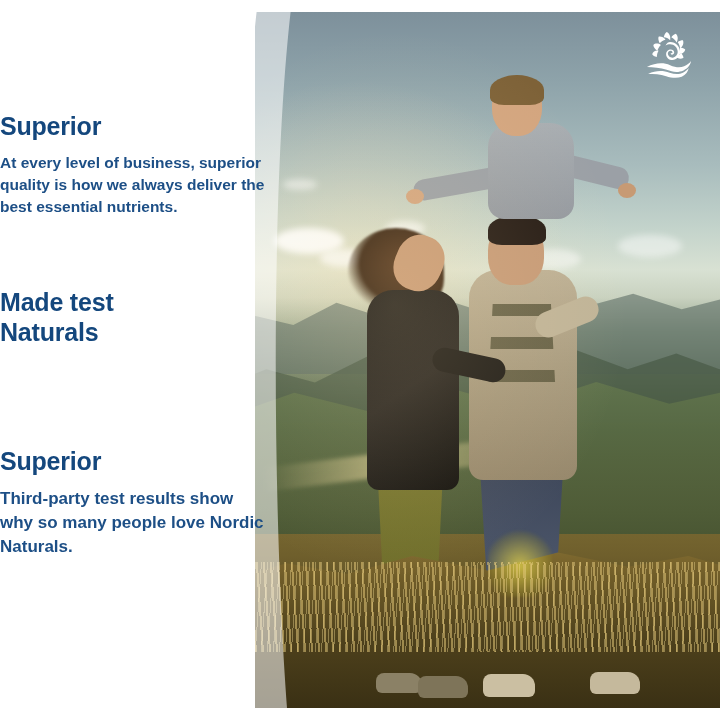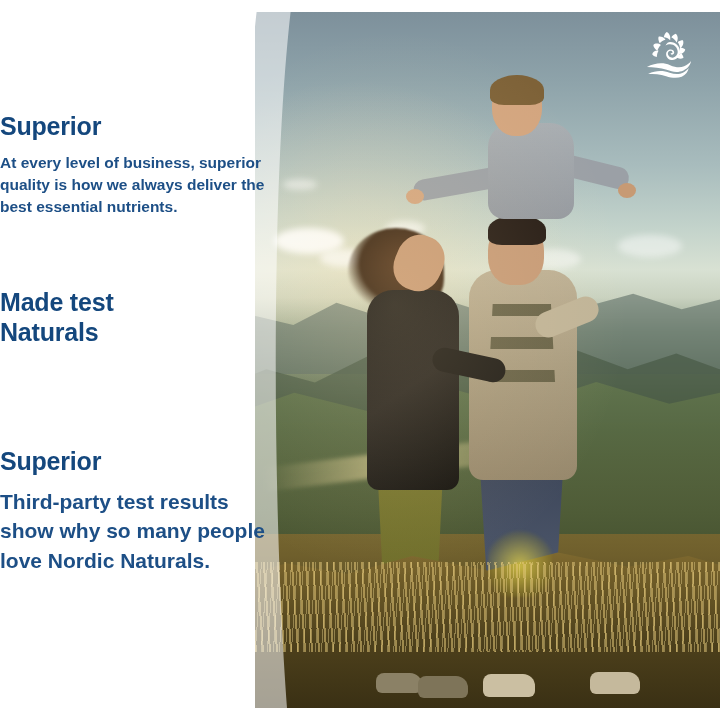--- a/index.html
+++ b/index.html
@@ -316,21 +316,21 @@
   .block p {
     margin: 0;
     color: #1d4f86;
     font-size: 15.5px;
     line-height: 1.42;
     font-weight: bold;
   }
   .block.b1 { top: 112px; }
   .block.b2 { top: 288px; }
   .block.b3 { top: 447px; }
-  .block.b3 p { font-size: 21px; }
+  .block.b3 p { font-size: 17px; }
 </style>
 </head>
 <body>
 
 <div id="stage">
 
   <div class="photo-frame">
     <div class="photo"></div>
 
     <div class="ridge ridge-a"></div>

